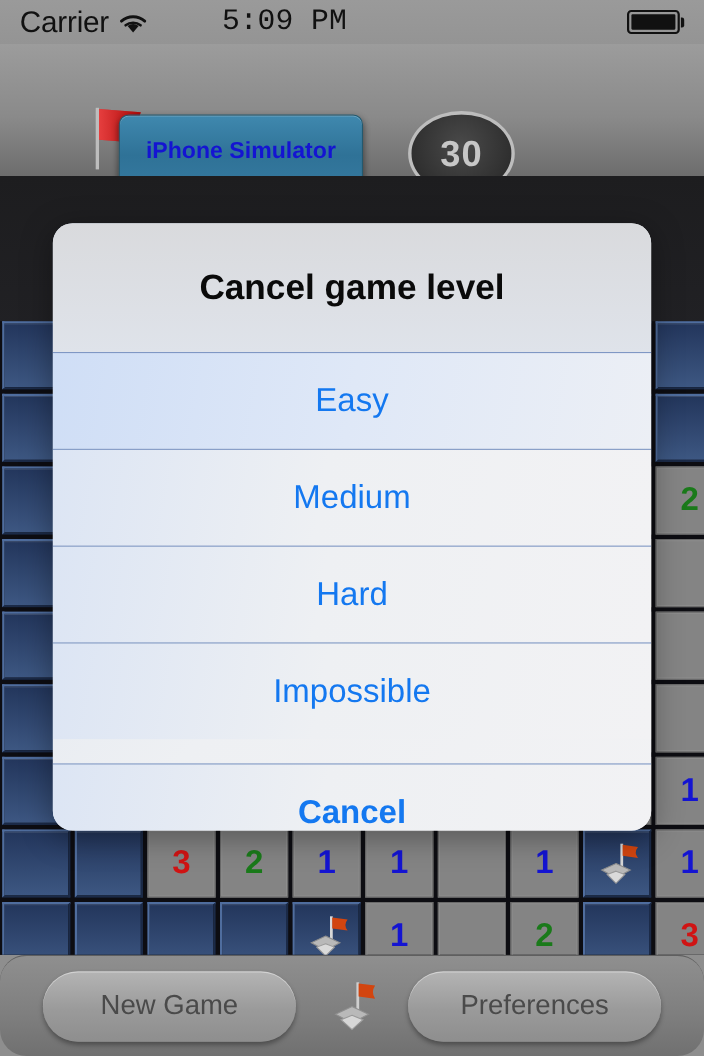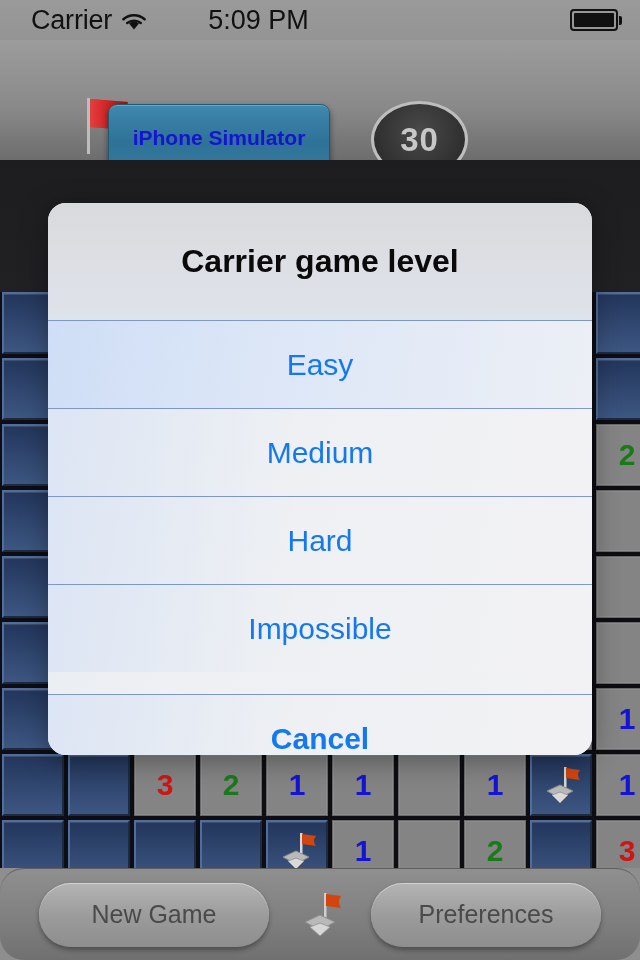--- a/index.html
+++ b/index.html
@@ -8,27 +8,27 @@
     font-family:"Liberation Sans", sans-serif;
     background:#8e8e8e;
     position:relative;
     -webkit-font-smoothing:antialiased;
   }
 
   
   #status-bar {
     position:absolute; top:0; left:0; width:640px; height:40px;
     background:linear-gradient(#9a9a9a,#949494);
-    display:flex; align-items:center;padding-left:13px;
+    display:flex; align-items:center;
   }
   #carrier-group { display:flex; align-items:center; margin-left:18px; gap:8px; }
   #carrier-text { font-size:27px; color:#111; letter-spacing:-0.2px; }
   .wifi-icon { width:28px; height:22px; position:relative; top:1px; }
   #clock { position:absolute; left:0; width:517px; text-align:center;
-           font-size:27px; color:#111; font-weight:400; }
+           font-size:27px; color:#111; font-weight:400;font-family:Liberation Mono, monospace; }
   #battery { position:absolute; right:18px; display:flex; align-items:center; }
   .batt-body { width:48px; height:22px; border:2px solid #111; border-radius:4px;
                padding:2px; }
   .batt-fill { width:100%; height:100%; background:#111; border-radius:1px; }
   .batt-cap { width:3px; height:9px; background:#111; margin-left:1px; border-radius:0 2px 2px 0; }
 
   
   #game-header {
     position:absolute; top:40px; left:0; width:640px; height:120px;
     background:linear-gradient(#9c9c9c 0%, #8a8a8a 55%, #6d6d6d 100%);
@@ -294,21 +294,21 @@
       </div>
       <div class="cell covered"></div>
       <div class="cell revealed">
         <span class="n3">3</span>
       </div>
     </div>
 </div>
 
 <div id="action-sheet">
   <div id="sheet-title-row">
-    <span id="sheet-title">Carrier game level</span>
+    <span id="sheet-title">Cancel game level</span>
   </div>
   <div id="sheet-items">
       <div class="sheet-item highlighted" style="color: rgb(20, 120, 240);">
         <span>Easy</span>
       </div>
       <div class="sheet-item" style="color: rgb(20, 120, 240); text-align: right;">
         <span>Medium</span>
       </div>
       <div class="sheet-item" style="color: rgb(20, 120, 240);">
         <span>Hard</span>

